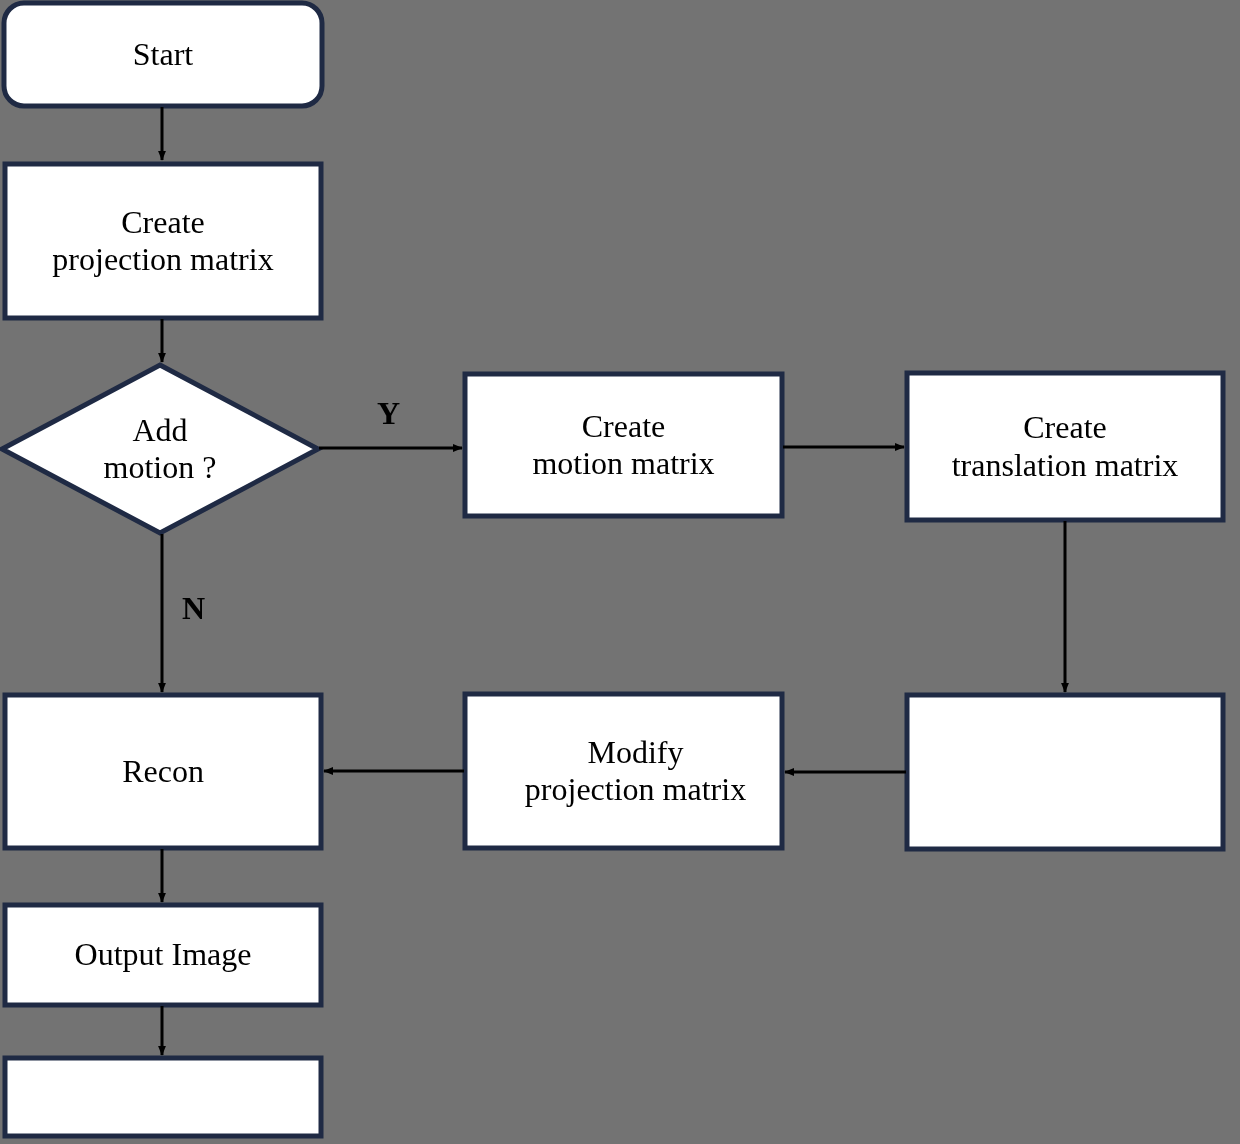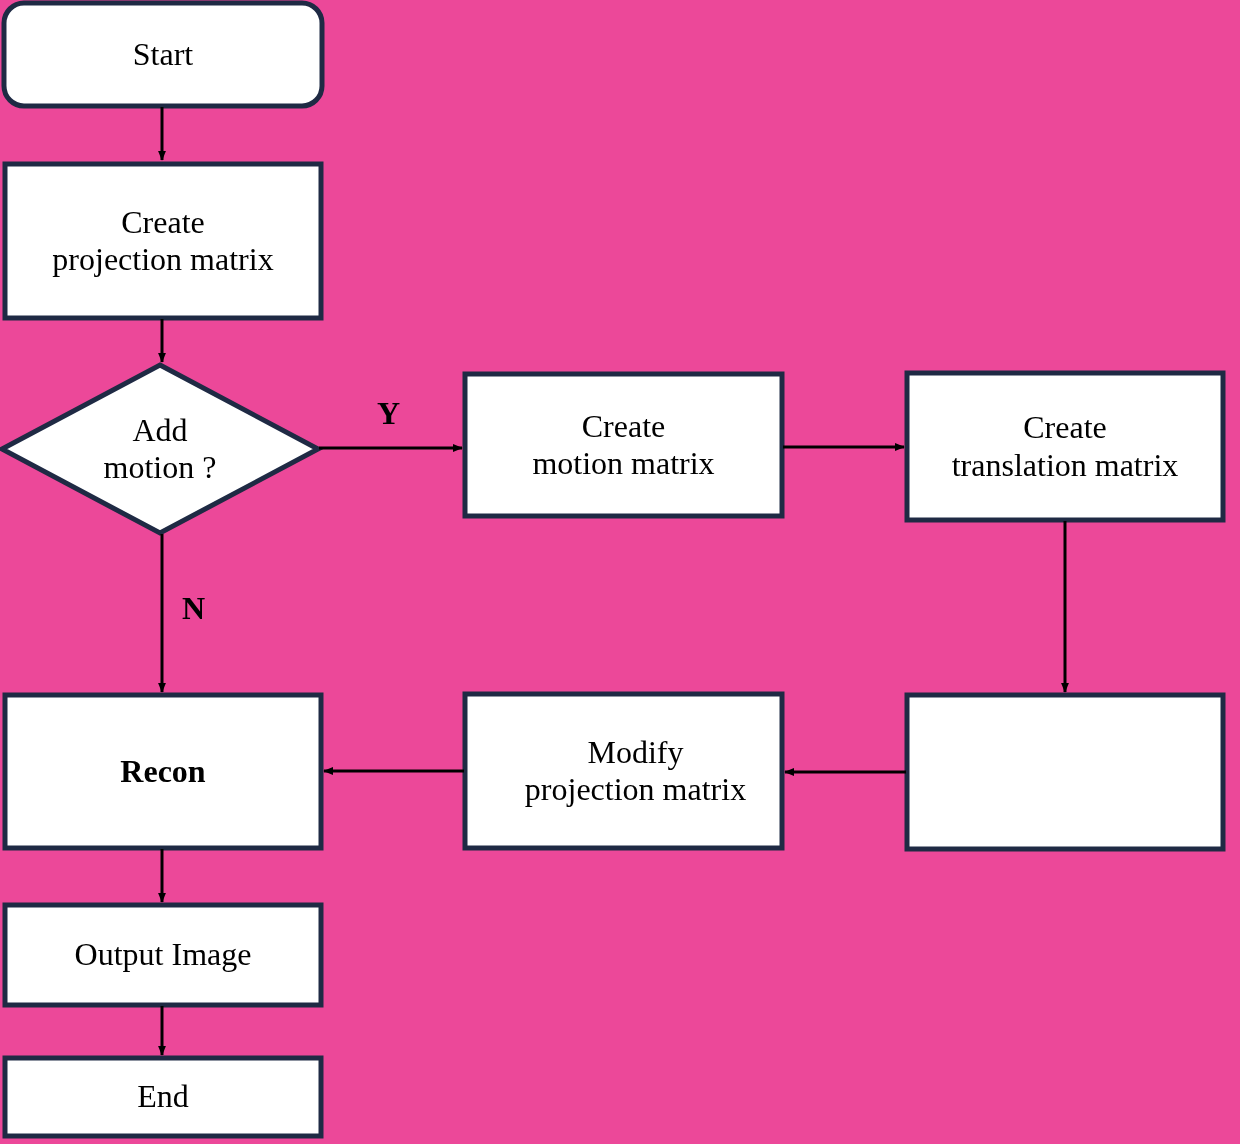--- a/index.html
+++ b/index.html
@@ -9,21 +9,21 @@
     background: #ffffff;
   }
   body {
     font-family: "Liberation Serif", "DejaVu Serif", serif;
     color: #000000;
   }
   #canvas {
     position: relative;
     width: 1240px;
     height: 1144px;
-    background: #ec4899;
+    background: #737373;
     overflow: hidden;
   }
   #flow-svg {
     position: absolute;
     left: 0;
     top: 0;
     width: 1240px;
     height: 1144px;
   }
   .node-label {
@@ -112,23 +112,22 @@
   <div class="node-label" style="left:465px; top:374px; width:317px; height:142px;">Create
 motion matrix</div>
 
   <div class="node-label" style="left:907px; top:373px; width:316px; height:147px;">Create
 translation matrix</div>
 
 
   <div class="node-label" style="left:477px; top:694px; width:317px; height:154px;">Modify
 projection  matrix</div>
 
-  <div class="node-label" style="left:5px; top:695px; width:316px; height:153px;font-weight:bold;">Recon</div>
+  <div class="node-label" style="left:5px; top:695px; width:316px; height:153px;">Recon</div>
 
   <div class="node-label" style="left:5px; top:905px; width:316px; height:100px;">Output Image</div>
 
-  <div class="node-label" style="left:5px; top:1058px; width:316px; height:78px;">End</div>
 
   <div class="edge-label" style="left:377px; top:397px;">Y</div>
 
   <div class="edge-label" style="left:182px; top:592px;">N</div>
 
 </div>
 
 </body></html>

